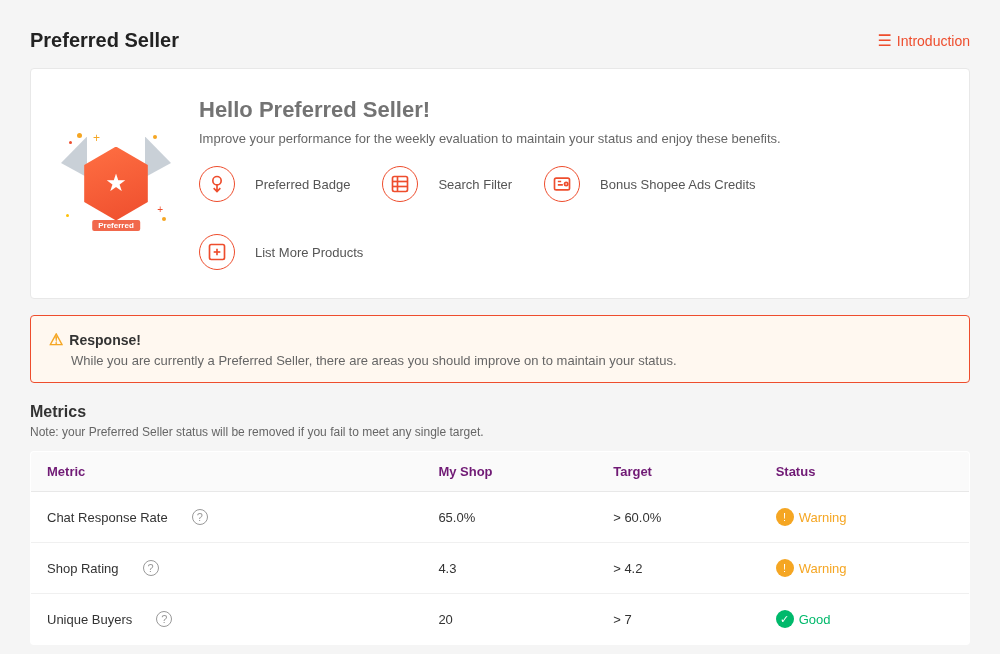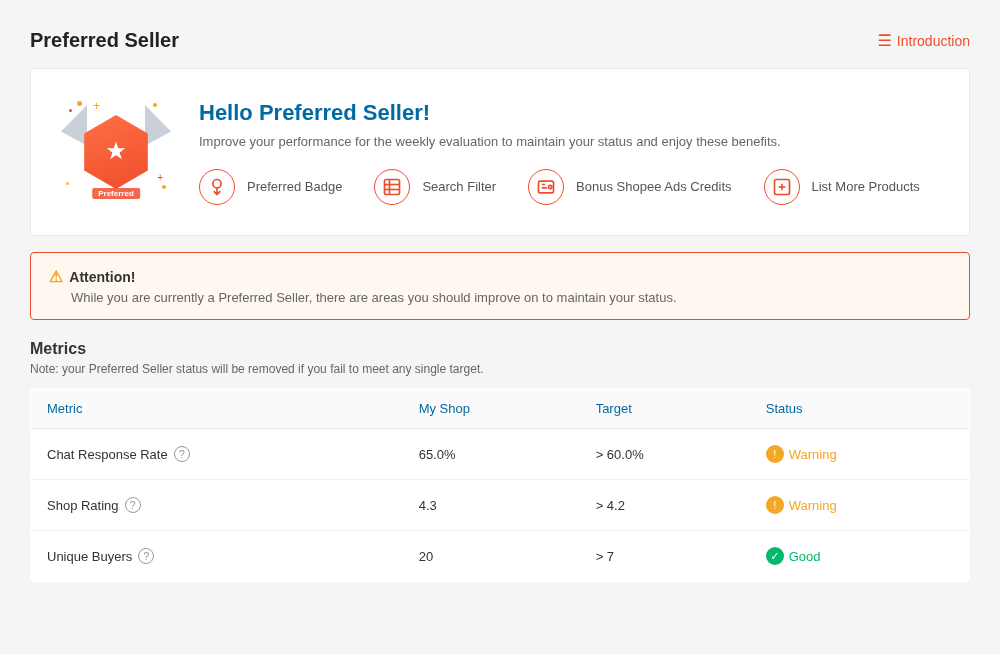--- a/index.html
+++ b/index.html
@@ -51,37 +51,37 @@
       width: 110px;
       height: 110px;
       flex-shrink: 0;
       position: relative;
     }
 
     .hero-content { flex: 1; }
     .hero-title {
       font-size: 22px;
       font-weight: 700;
-      color: #0369a1;
+      color: #737373;
       margin-bottom: 8px;
     }
     .hero-desc {
       color: #666;
       font-size: 13px;
       margin-bottom: 20px;
     }
     .benefits-row {
       display: flex;
       gap: 32px;
       flex-wrap: wrap;
     }
     .benefit-item {
       display: flex;
       align-items: center;
-      gap: 12px;
+      gap: 20px;
       font-size: 13px;
       color: #555;
     }
     .benefit-icon-circle {
       width: 36px;
       height: 36px;
       border-radius: 50%;
       border: 1.5px solid #ee4d2d;
       display: flex;
       align-items: center;
@@ -149,36 +149,36 @@
       border: 1px solid #e8e8e8;
       border-radius: 4px;
       overflow: hidden;
     }
     .metrics-table thead tr {
       background: #fafafa;
     }
     .metrics-table th {
       padding: 12px 16px;
       text-align: left;
-      font-weight: 400;
-      color: #0369a1;
+      font-weight: 700;
+      color: #701a75;
       font-size: 13px;
       border-bottom: 1px solid #e8e8e8;
     }
     .metrics-table td {
       padding: 16px 16px;
       border-bottom: 1px solid #f0f0f0;
       font-size: 13px;
       color: #333;
     }
     .metrics-table tr:last-child td { border-bottom: none; }
     .metric-name-cell {
       display: flex;
       align-items: center;
-      gap: 6px;
+      gap: 24px;
     }
     .help-icon {
       width: 16px;
       height: 16px;
       border-radius: 50%;
       border: 1.5px solid #999;
       display: inline-flex;
       align-items: center;
       justify-content: center;
       font-size: 11px;
@@ -296,21 +296,21 @@
           <span>List More Products</span>
         </div>
 
       </div>
     </div>
   </div>
 
   <div class="attention-box">
     <div class="attention-title">
       <span class="attention-icon">⚠</span>
-      <span>Attention!</span>
+      <span>Response!</span>
     </div>
     <div class="attention-text">While you are currently a Preferred Seller, there are areas you should improve on to maintain your status.</div>
   </div>
 
   <div class="metrics-section">
     <div class="metrics-header">
       <span class="metrics-title">Metrics</span>
     </div>
     <div class="metrics-note">Note: your Preferred Seller status will be removed if you fail to meet any single target.</div>
 

